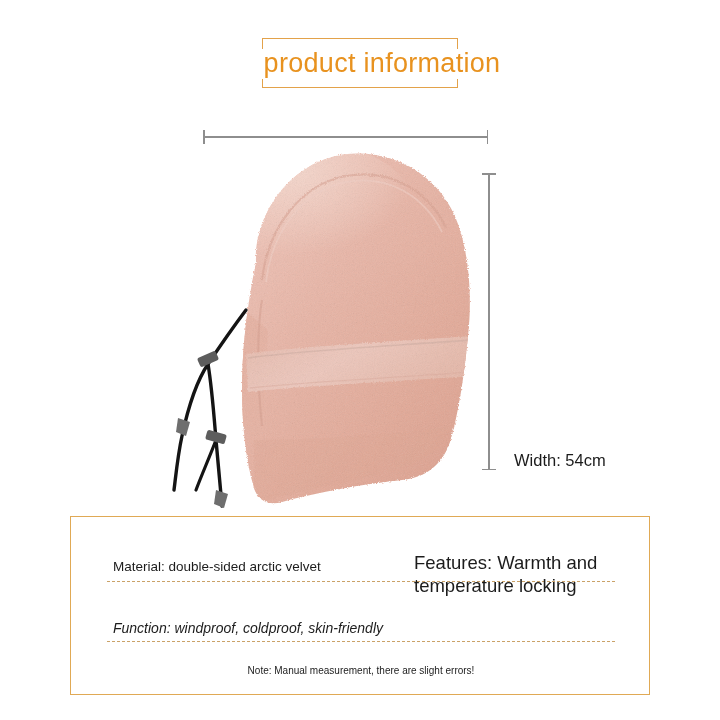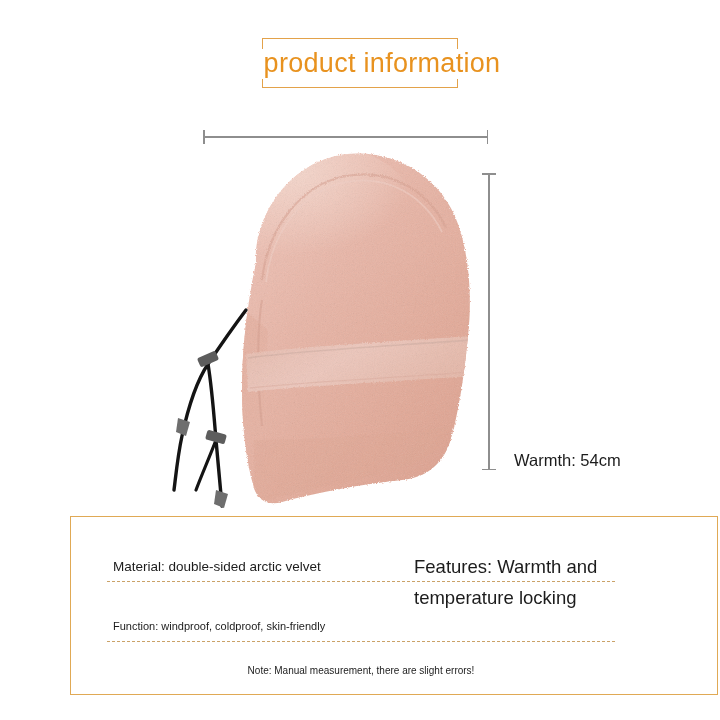--- a/index.html
+++ b/index.html
@@ -111,61 +111,62 @@
     width: 340px;
     height: 370px;
   }
   .photo svg { display: block; width: 340px; height: 370px; }
 
   
   .info-box {
     position: absolute;
     left: 70px;
     top: 516px;
-    width: 648px;
+    width: 580px;
     height: 179px;
     border: 1.5px solid #e0a955;
     background: #ffffff;
   }
 
   .row-mat {
     position: absolute;
     left: 42px;
     top: 42px;
     font-size: 13.5px;
     color: #1c1c1c;
     white-space: nowrap;
   }
   .row-fn {
     position: absolute;
     left: 42px;
     top: 103px;
-    font-size: 11px;
-    color: #1c1c1c;
-    white-space: nowrap;
+    font-size: 14px;
+    color: #1c1c1c;
+    white-space: nowrap;
+    font-style: italic;
   }
   .row-note {
     position: absolute;
     left: 0;
     top: 148px;
     width: 580px;
     text-align: center;
     font-size: 10px;
     color: #1c1c1c;
     white-space: nowrap;
   }
 
   .features {
     position: absolute;
     left: 343px;
     top: 34px;
     width: 232px;
     font-size: 18.5px;
     color: #1c1c1c;
-    line-height: 31px;
+    line-height: 23px;
     z-index: 4;
   }
 
   .dash {
     position: absolute;
     left: 36px;
     width: 508px;
     height: 0;
     border-top: 1.8px dashed #caa268;
   }
@@ -179,21 +180,21 @@
 
   <div class="title-wrap">
     <div class="title-frame"></div>
     <div class="title-text">product information</div>
   </div>
 
   <div class="meas-h"></div>
   <div class="meas-v"></div>
 
   <div class="dims">
-    <div>Warmth: 54cm</div>
+    <div>Width: 54cm</div>
   </div>
 
   <div class="photo">
     <svg viewBox="0 0 340 370" xmlns="http://www.w3.org/2000/svg">
       <defs>
         <linearGradient id="gBody" x1="0.15" y1="0" x2="0.95" y2="1">
           <stop offset="0" stop-color="#f0c4b8"></stop>
           <stop offset="0.35" stop-color="#e9b5a6"></stop>
           <stop offset="0.72" stop-color="#e3a997"></stop>
           <stop offset="1" stop-color="#dda08e"></stop>

